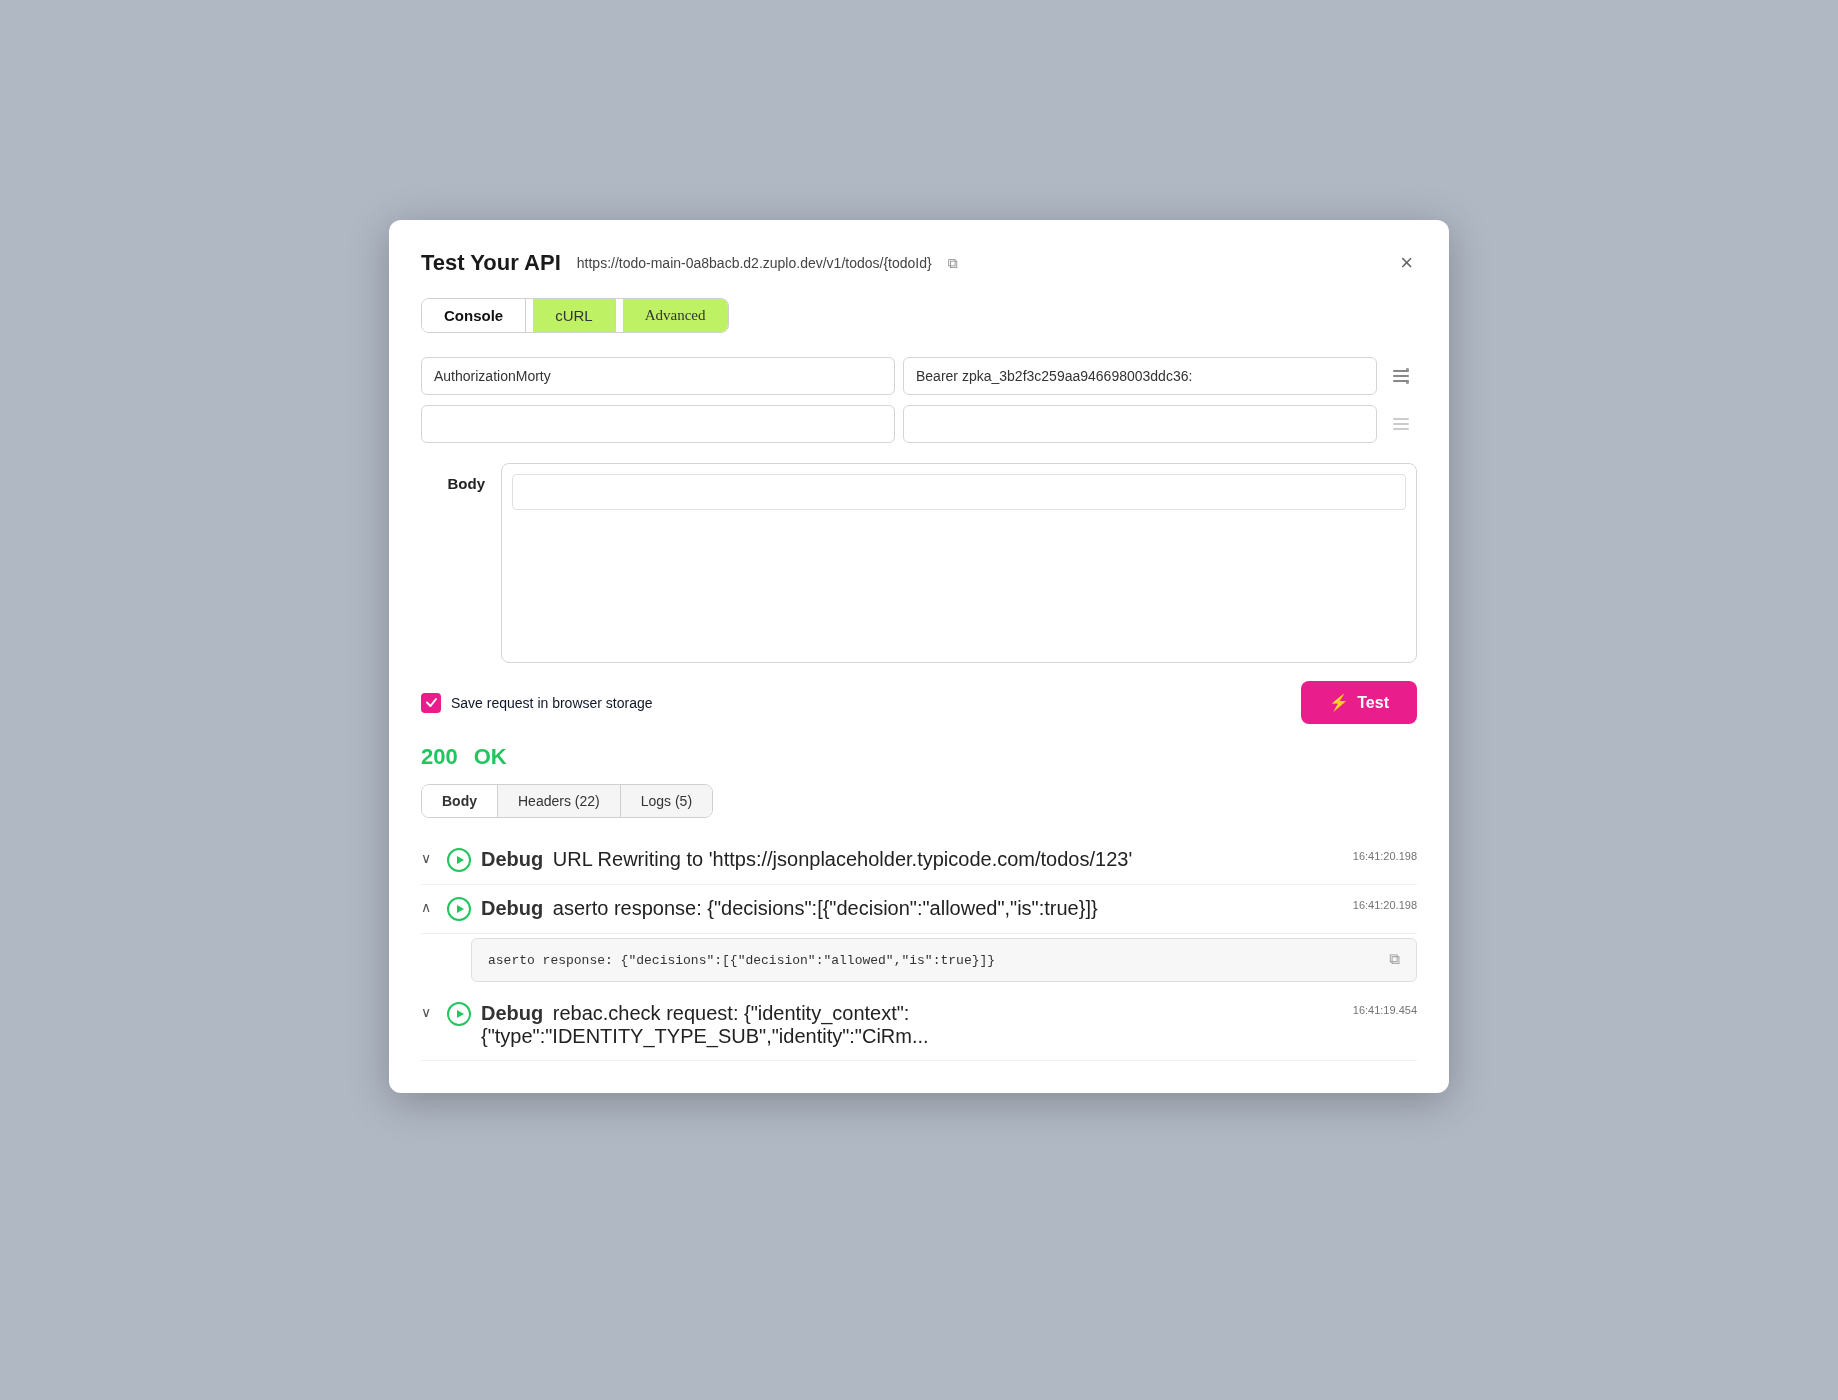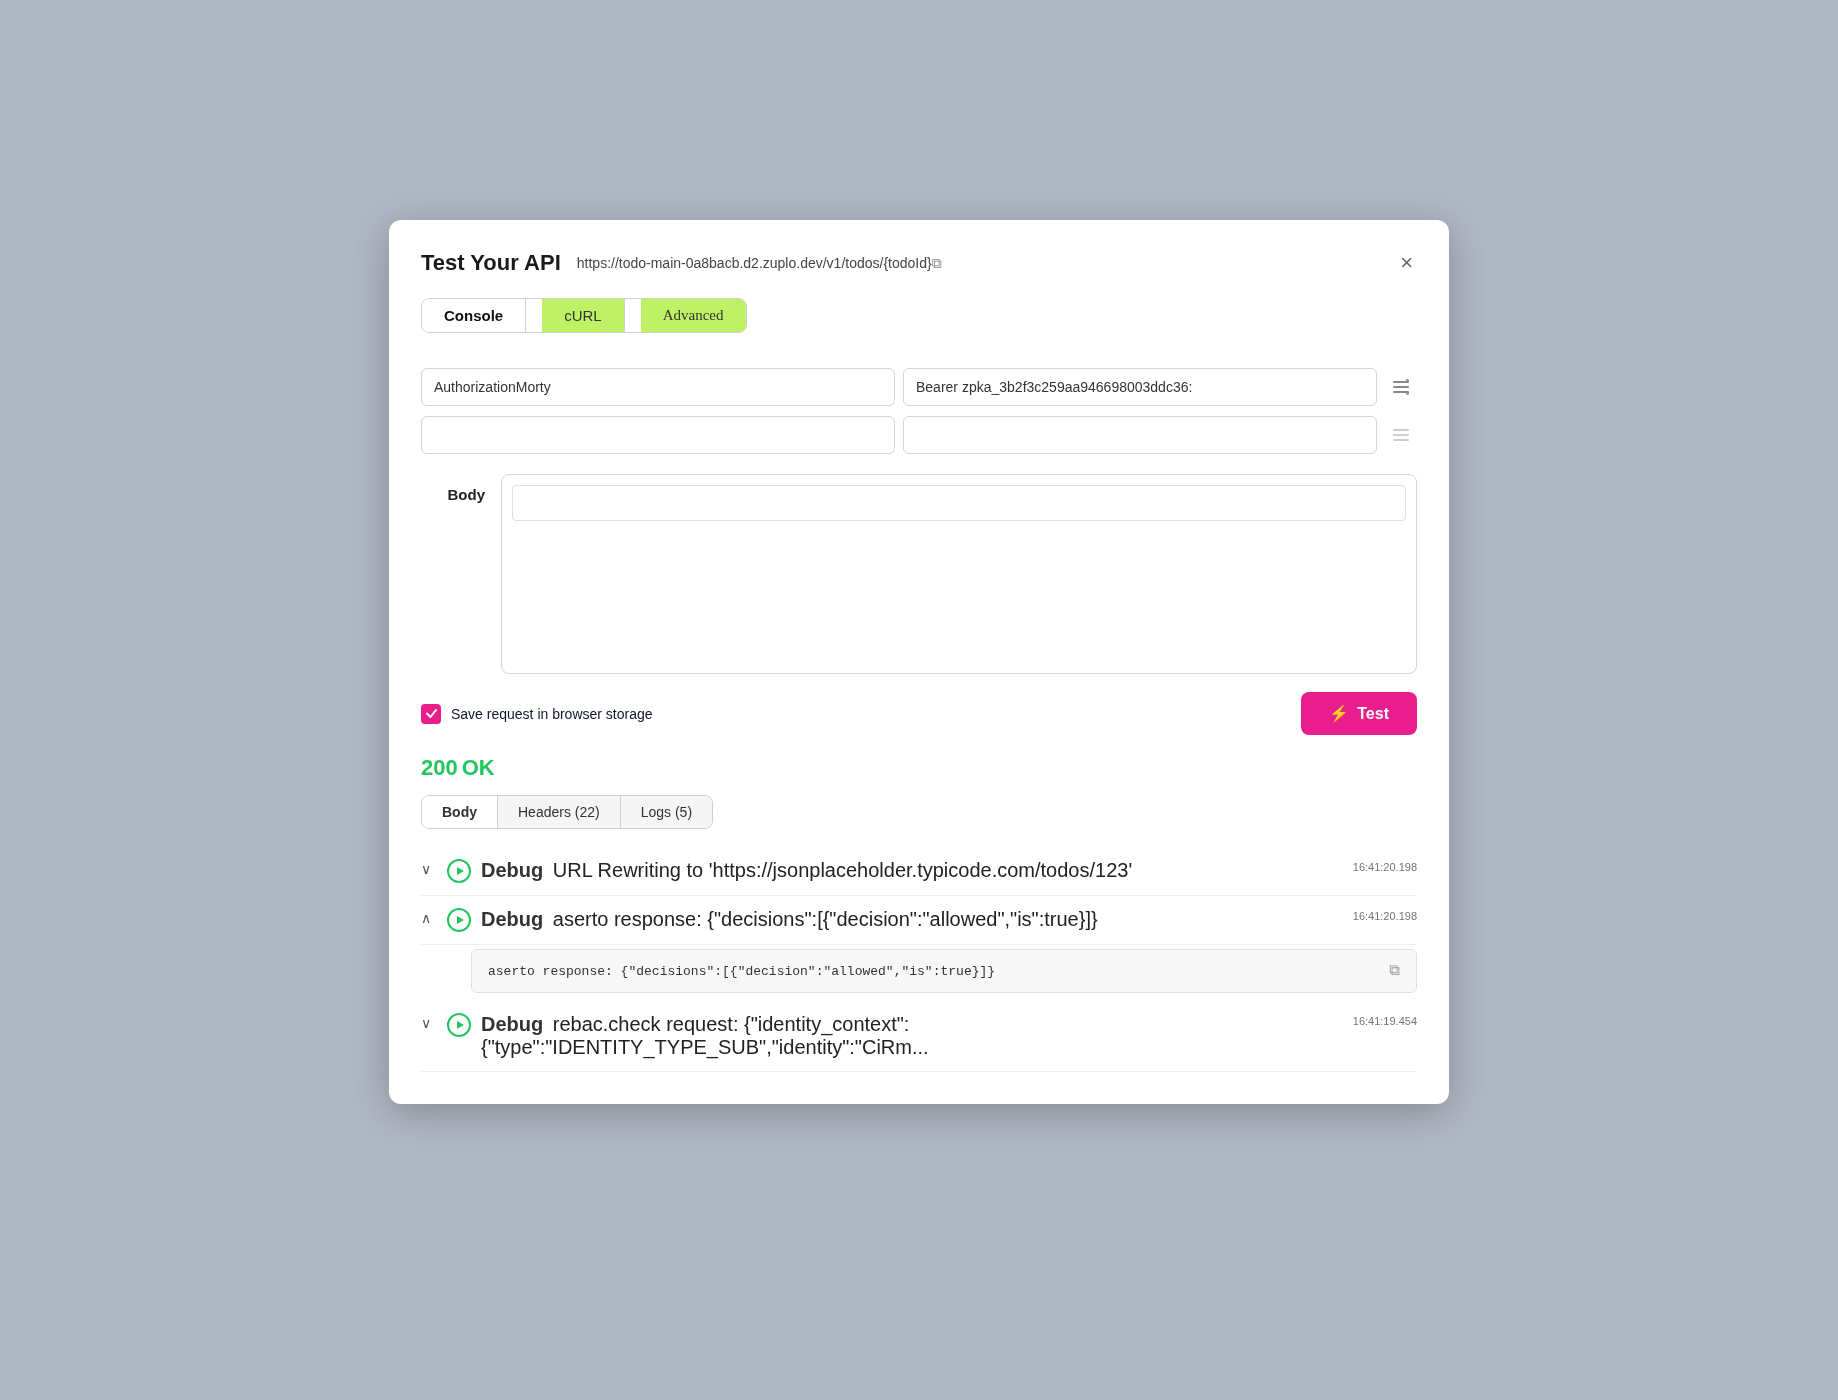--- a/index.html
+++ b/index.html
@@ -39,40 +39,40 @@
       font-weight: 700;
       color: #1a1a1a;
       white-space: nowrap;
     }
     .modal-url {
       font-size: 14px;
       color: #444;
       flex: 1;
       display: flex;
       align-items: center;
-      gap: 0;
+      gap: 16px;
     }
     .copy-icon {
       color: #888;
       cursor: pointer;
       font-size: 14px;
     }
     .close-btn {
       background: none;
       border: none;
       font-size: 22px;
       color: #666;
       cursor: pointer;
       line-height: 1;
       padding: 4px;
     }
     .tabs {
       display: flex;
-      gap: 16px;
-      margin-bottom: 35px;
+      gap: 7px;
+      margin-bottom: 24px;
       border: 1.5px solid #d0d0d0;
       border-radius: 8px;
       width: fit-content;
       overflow: hidden;
       justify-content: center;
     }
     .tab {
       padding: 8px 22px;
       font-size: 15px;
       font-weight: 500;
@@ -186,21 +186,21 @@
       font-weight: 700;
       cursor: pointer;
       display: flex;
       align-items: center;
       gap: 8px;
     }
     .test-btn .lightning { font-size: 16px; }
     .status-row {
       display: flex;
       align-items: center;
-      gap: 4px;
+      gap: 16px;
       margin-bottom: 14px;
     }
     .status-200 {
       font-size: 22px;
       font-weight: 700;
       color: #22c55e;
     }
     .status-ok {
       font-size: 22px;
       font-weight: 700;

